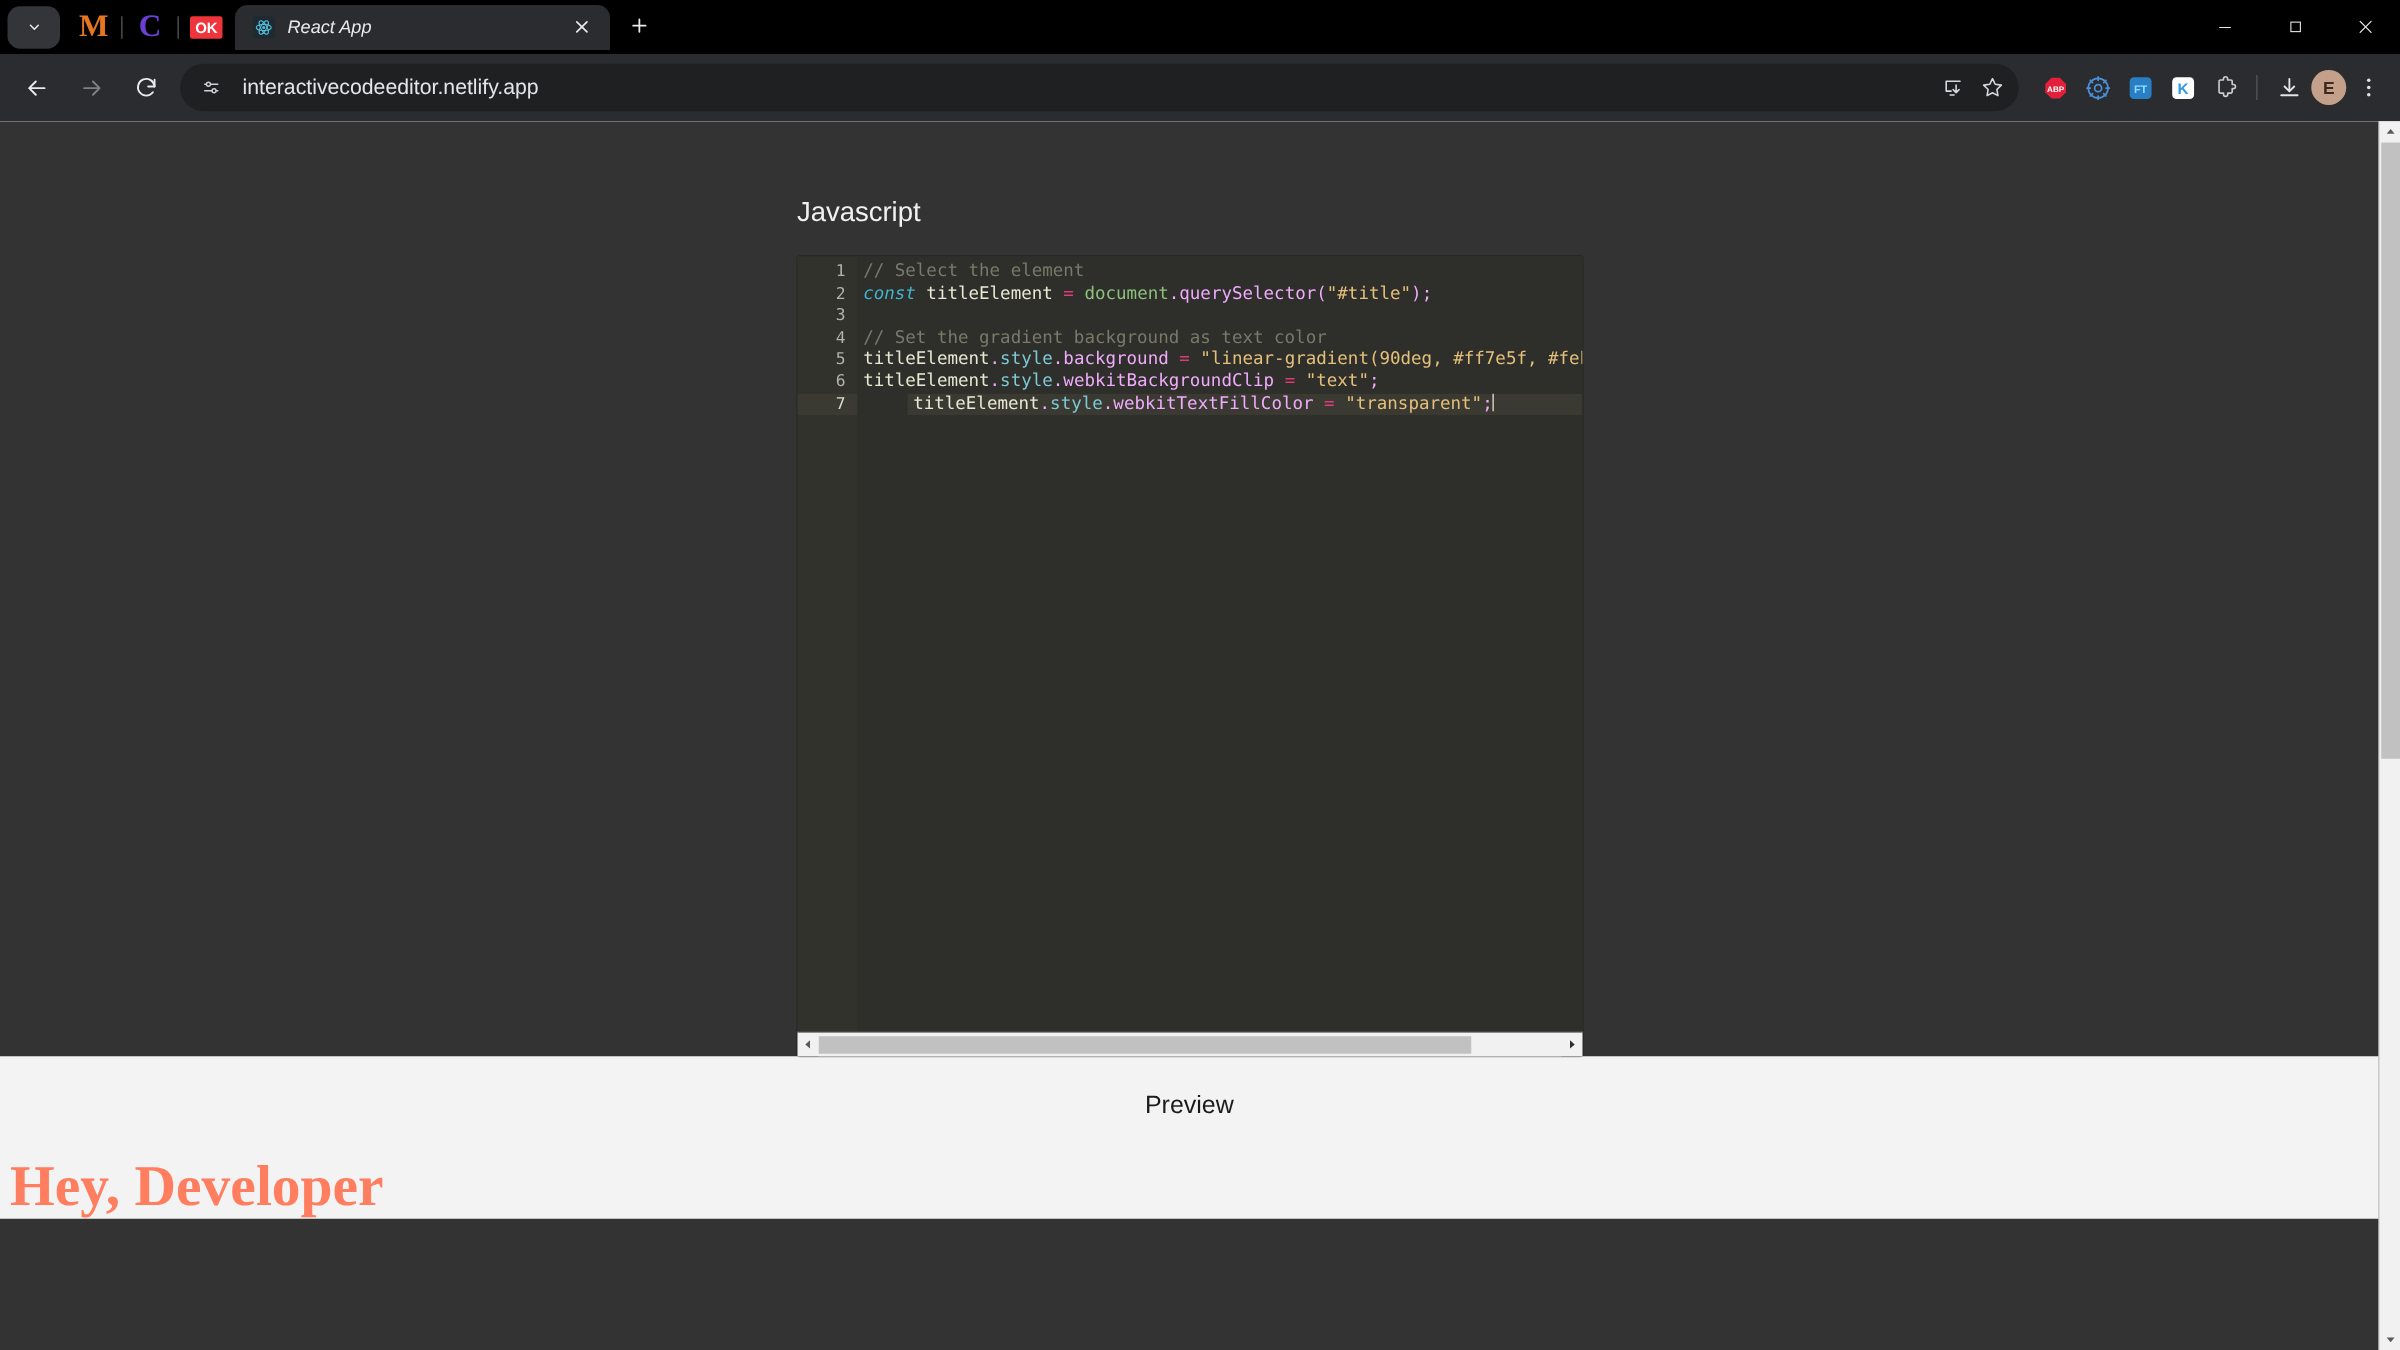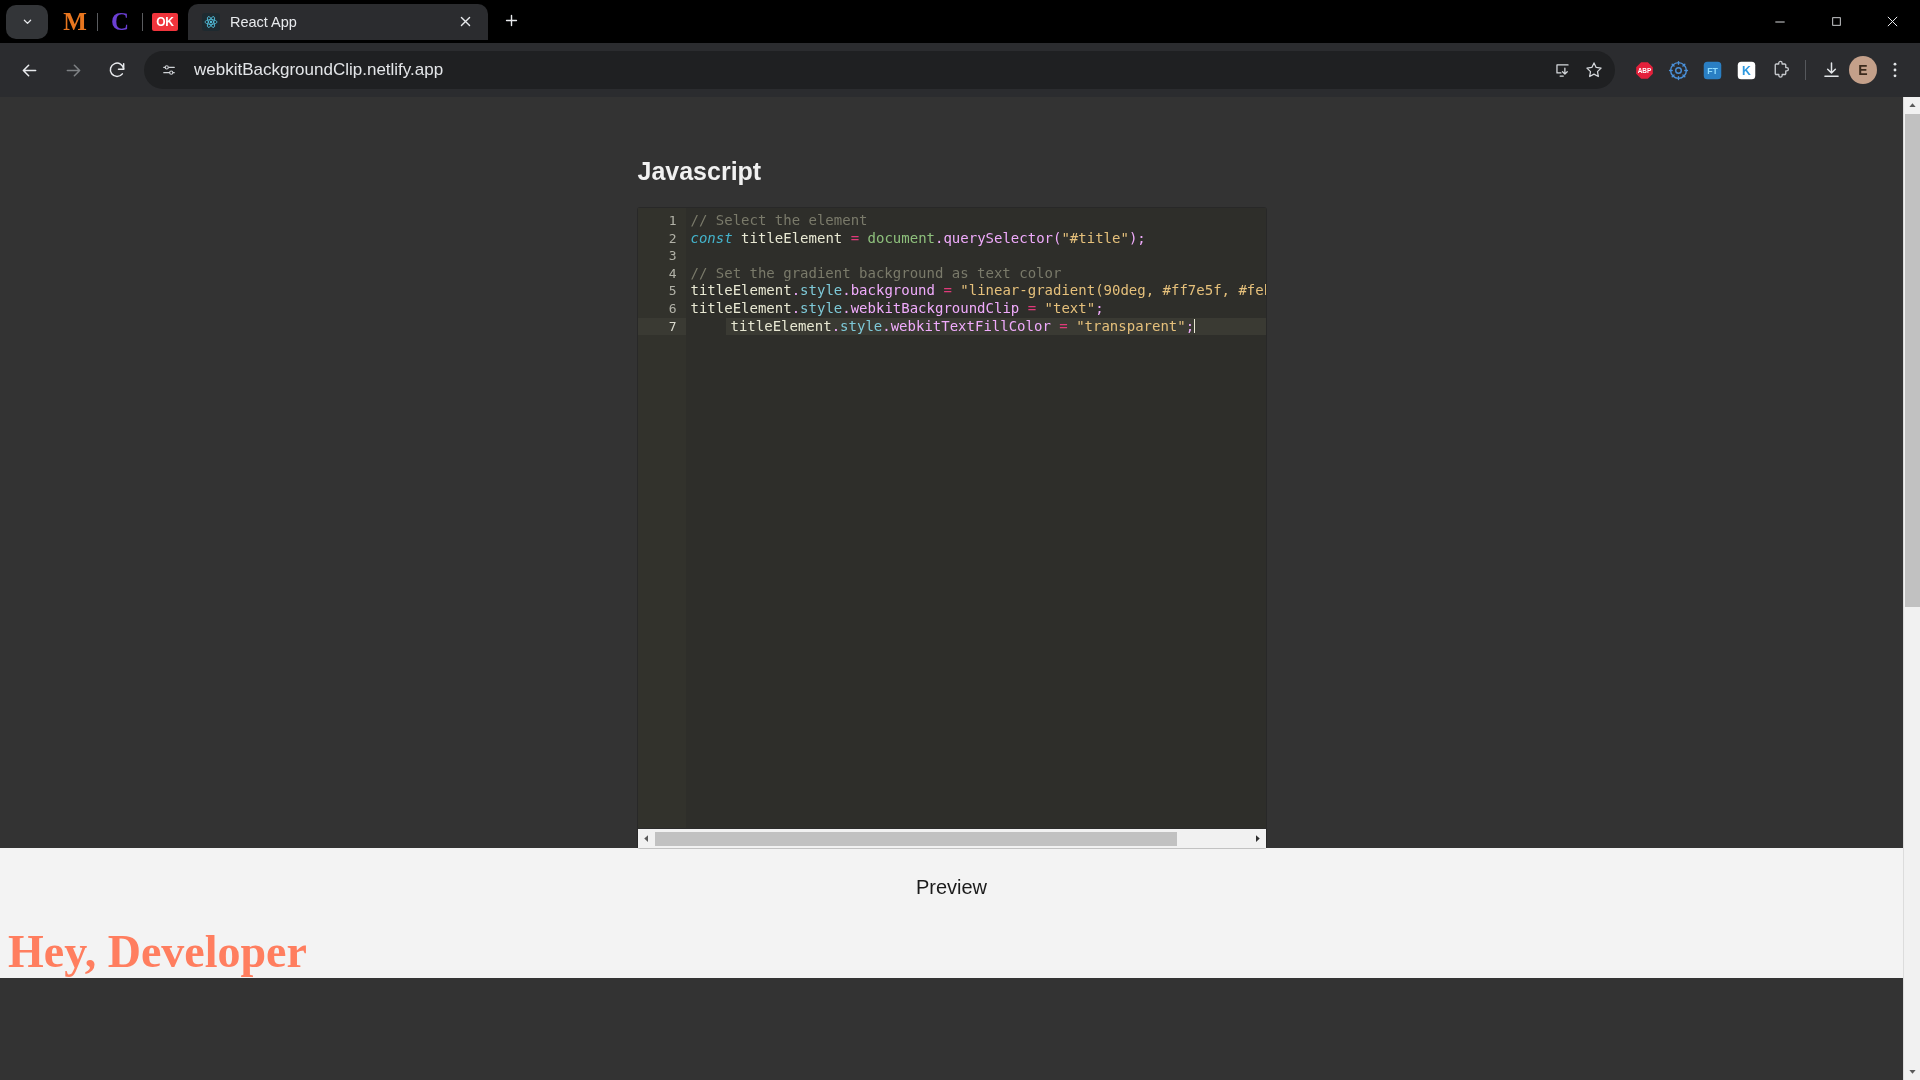--- a/index.html
+++ b/index.html
@@ -35,21 +35,21 @@
   .letter-c { color:#6b3fd4; font-family:"Liberation Serif", serif; font-size:25px; font-weight:700; line-height:1; }
   .badge-ok {
     background:#f0343c; color:#fff; font-size:12px; font-weight:700;
     padding:2px 4px; border-radius:2px; letter-spacing:-0.3px;
     font-family:"Liberation Sans", sans-serif;
   }
 
   .tab {
     height: 36px; width: 300px; background:#2b2c2f; border-radius: 10px 10px 0 0;
     display:flex; align-items:center; padding: 0 10px 0 14px; gap:10px;
-    margin-left: 6px; position: relative; cursor: pointer;
+    margin-left: 6px; position: relative; cursor: pointer; font-style: italic;
   }
   .tab .favicon { width:18px; height:18px; flex:0 0 18px; display:flex; align-items:center; justify-content:center; }
   .tab .tab-title {
     color:#e8eaed; font-size:14.5px; flex:1 1 auto; white-space:nowrap; overflow:hidden;
     text-overflow:ellipsis;
   }
   .tab .tab-close {
     width:26px; height:26px; border-radius:50%; display:flex; align-items:center; justify-content:center;
     cursor:pointer; flex:0 0 26px;
   }
@@ -100,21 +100,21 @@
 
   
   .viewport { flex:1 1 auto; display:flex; position:relative; background:#fff; overflow:hidden; }
   .page { flex:1 1 auto; background:#333333; position:relative; overflow:hidden; }
 
   .editor-section {
     padding-top: 60px;
     display:flex; flex-direction:column; align-items:center;
   }
   .editor-label {
-    color:#f1f1f1; font-size:25px; font-weight:700;
+    color:#f1f1f1; font-size:22px; font-weight:400;
     width: 628px; text-align:left; margin: 0 0 22px 0;
     font-family:"Liberation Sans", sans-serif;
   }
   .editor-box {
     width: 628px; background:#2f2f2f; border-radius: 2px;
     display:flex; flex-direction:column; height: 640px;
     box-shadow: 0 0 0 1px rgba(0,0,0,0.2);
   }
   .cm-wrap { flex:1 1 auto; display:flex; background:#2e2e2a; overflow:hidden; position:relative; }
   .gutter {
@@ -272,21 +272,21 @@
       <span class="omni-icon">
         <svg viewBox="0 0 24 24" width="18" height="18">
           <circle cx="9" cy="8.5" r="2.1" stroke="#cfd2d6" stroke-width="1.5" fill="none"></circle>
           <path d="M12 8.5h7" stroke="#cfd2d6" stroke-width="1.5" stroke-linecap="round"></path>
           <path d="M5 8.5h1.8" stroke="#cfd2d6" stroke-width="1.5" stroke-linecap="round"></path>
           <circle cx="15" cy="15.5" r="2.1" stroke="#cfd2d6" stroke-width="1.5" fill="none"></circle>
           <path d="M5 15.5h7.6" stroke="#cfd2d6" stroke-width="1.5" stroke-linecap="round"></path>
           <path d="M17.6 15.5H19" stroke="#cfd2d6" stroke-width="1.5" stroke-linecap="round"></path>
         </svg>
       </span>
-      <span class="omni-url" title="interactivecodeeditor.netlify.app">webkitBackgroundClip.netlify.app</span>
+      <span class="omni-url" title="interactivecodeeditor.netlify.app">interactivecodeeditor.netlify.app</span>
       <span class="omni-right">
         <span class="omni-icon">
           <svg viewBox="0 0 24 24" width="19" height="19">
             <path d="M19 5H5v10h5" stroke="#d6d9dd" stroke-width="1.6" fill="none" stroke-linecap="round" stroke-linejoin="round"></path>
             <path d="M15 9v7M12 13.5l3 3 3-3" stroke="#d6d9dd" stroke-width="1.6" fill="none" stroke-linecap="round" stroke-linejoin="round"></path>
             <path d="M9 19h4" stroke="#d6d9dd" stroke-width="1.6" stroke-linecap="round"></path>
           </svg>
         </span>
         <span class="omni-icon">
           <svg viewBox="0 0 24 24" width="20" height="20">

